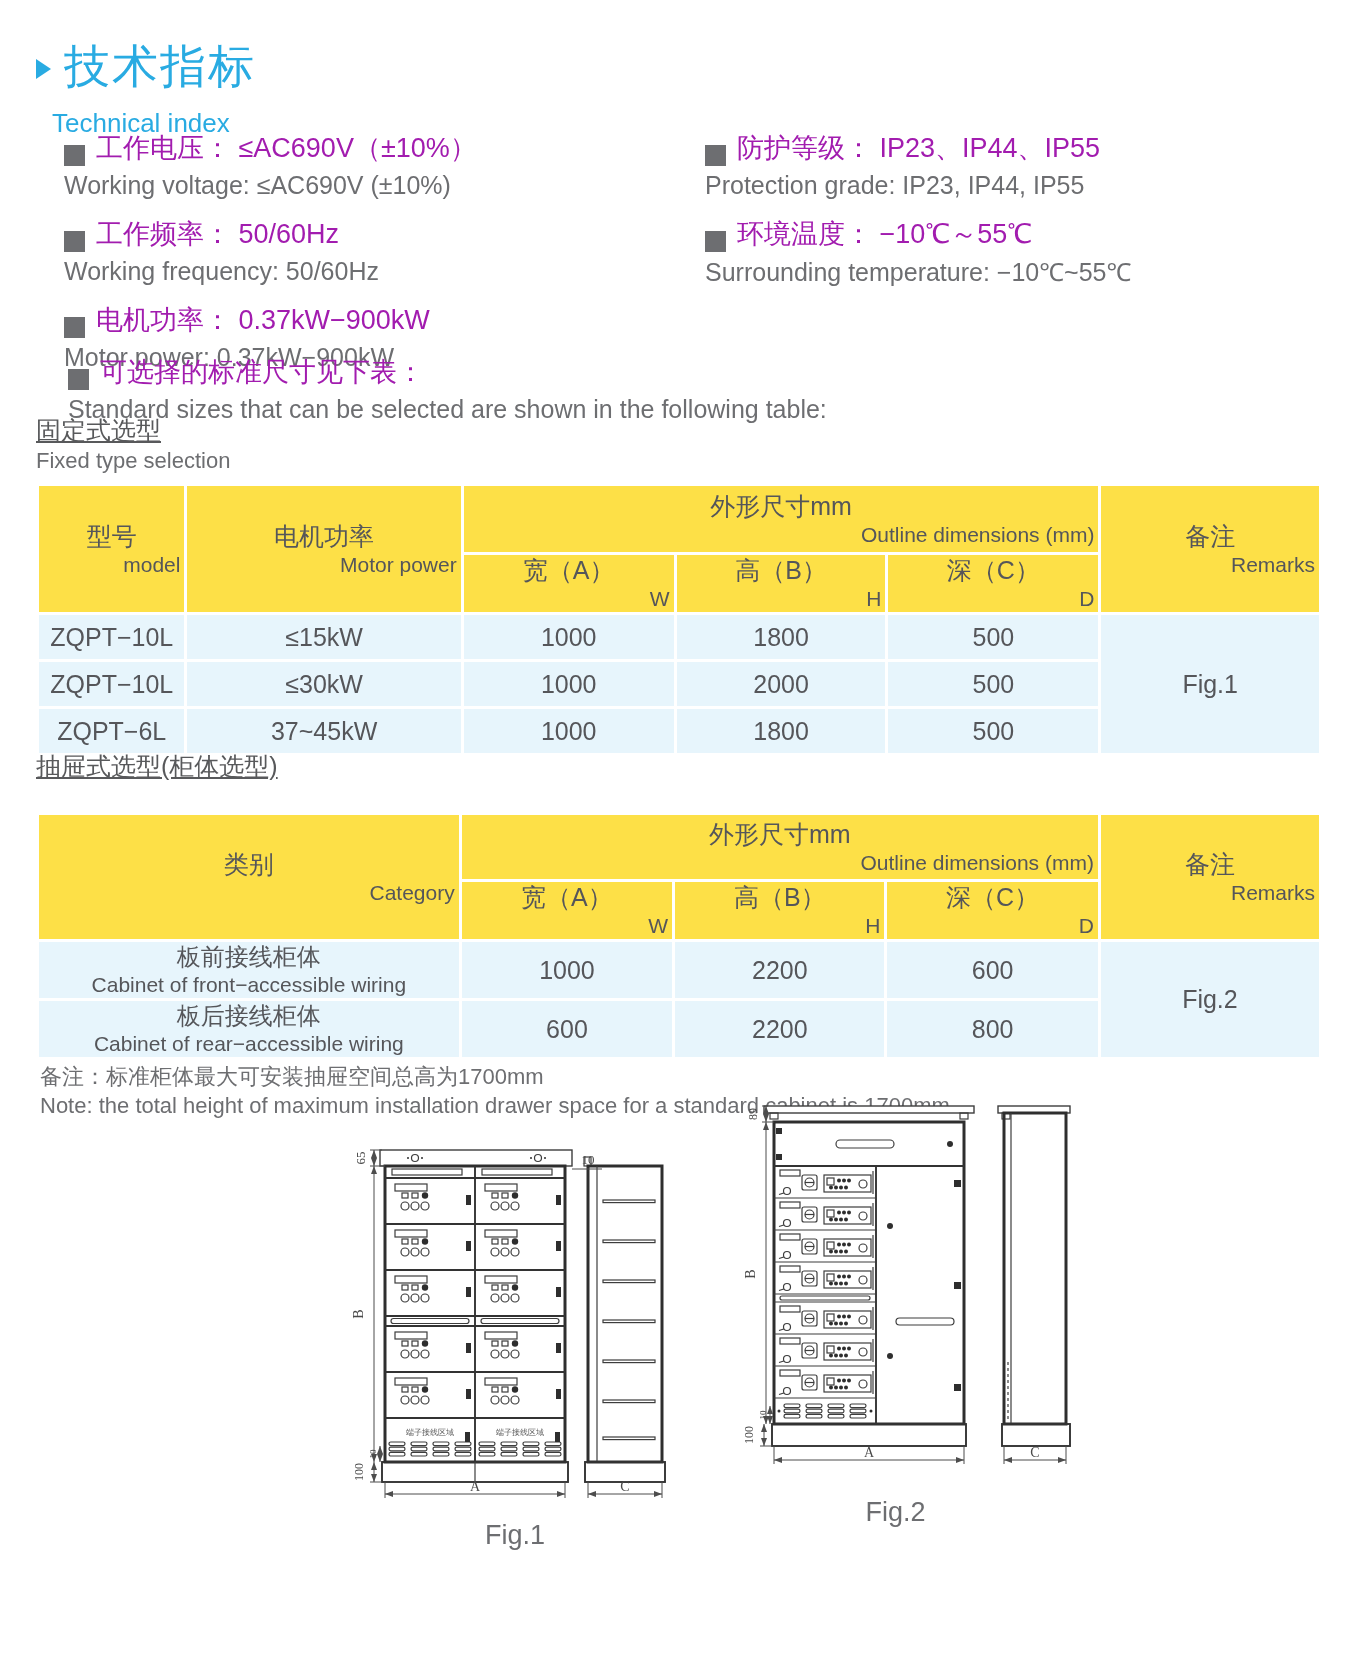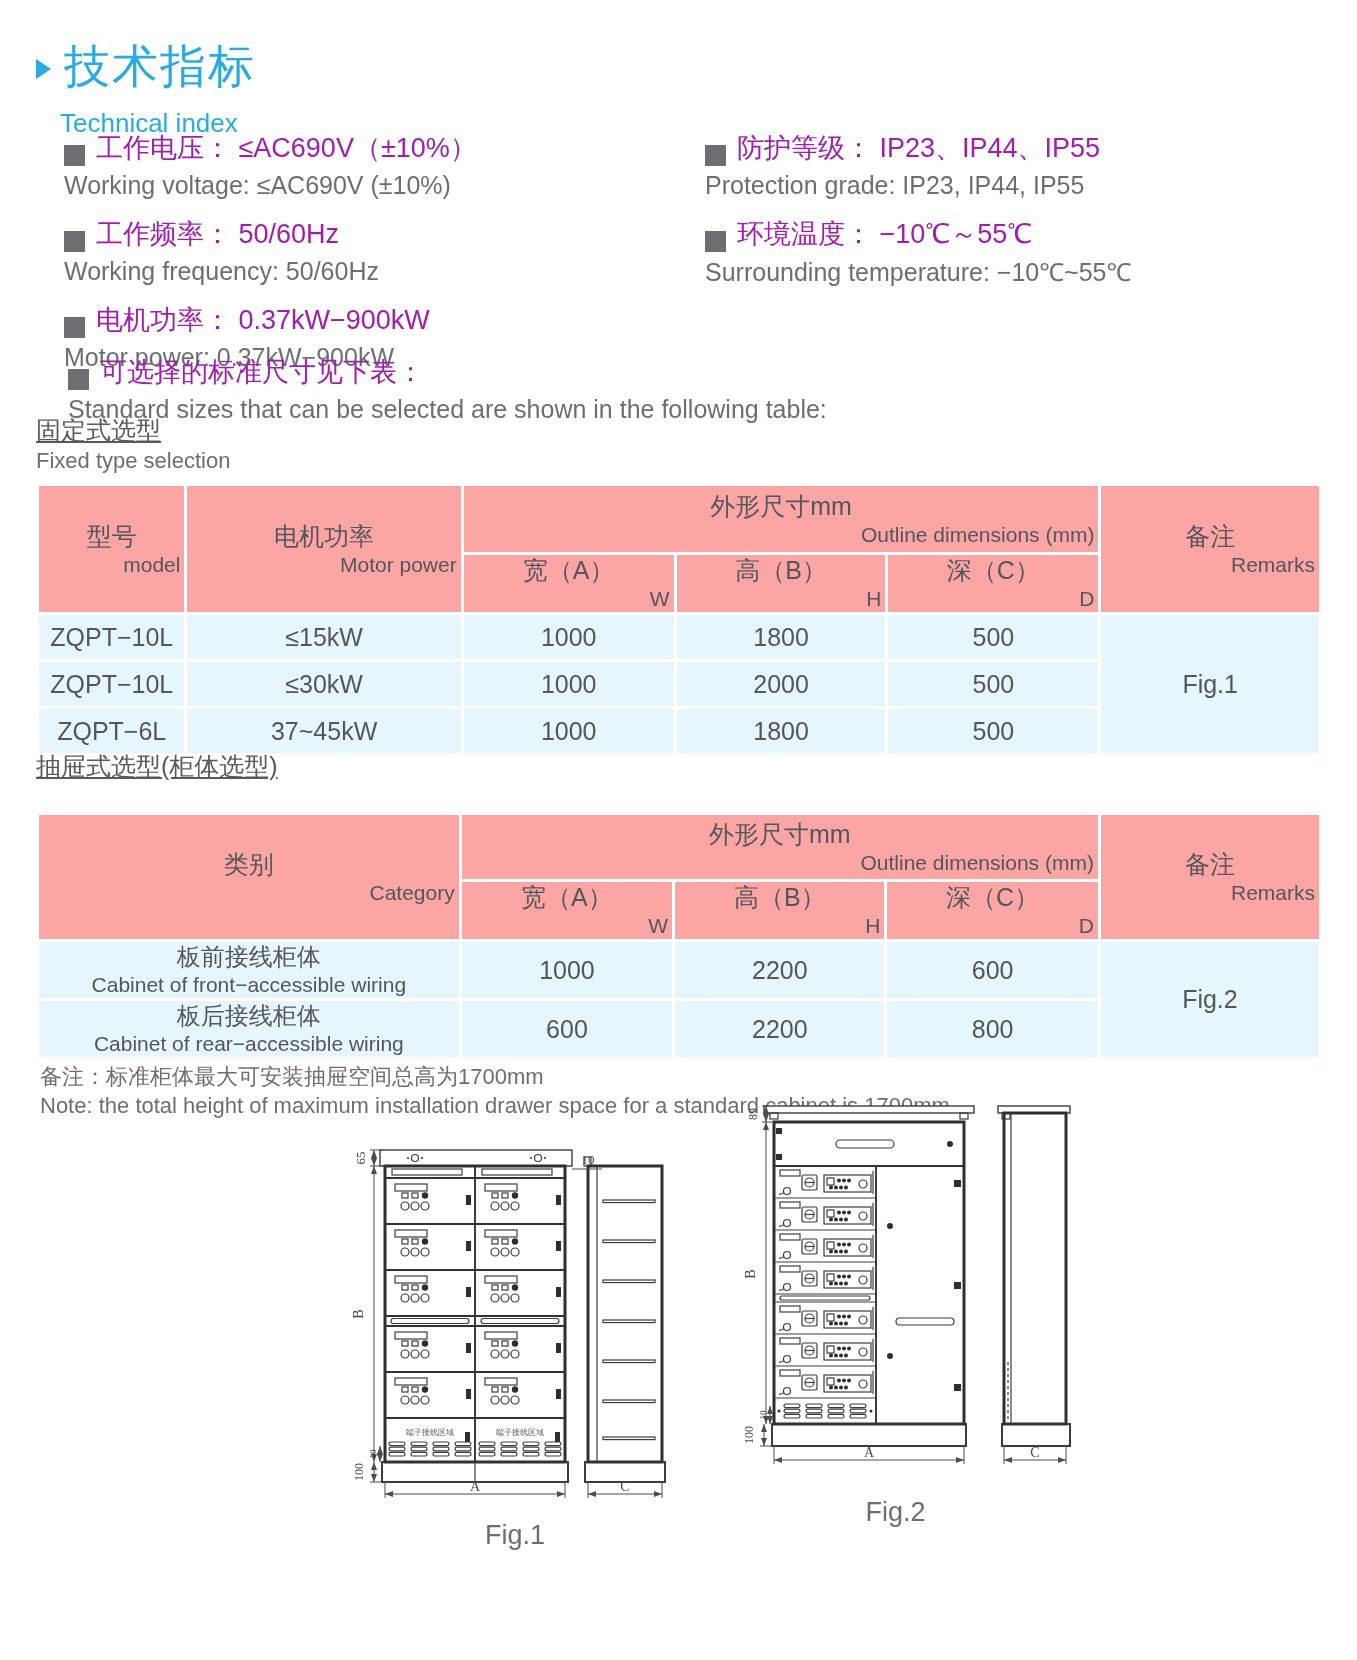--- a/index.html
+++ b/index.html
@@ -5,42 +5,42 @@
   html,body{margin:0;padding:0;background:#ffffff;}
   .page{position:relative;width:1357px;height:1660px;background:#ffffff;overflow:hidden;
         font-family:"Liberation Sans",sans-serif;color:#58595b;}
 
   
   .hdr{position:absolute;left:36px;top:36px;}
   .hdr-row{display:flex;align-items:center;}
   .arrow{width:0;height:0;border-left:15px solid #29abe2;border-top:10px solid transparent;
          border-bottom:10px solid transparent;margin-right:13px;margin-top:4px;}
   .title-zh{font-size:46px;color:#29abe2;letter-spacing:2px;}
-  .title-en{font-size:26px;color:#29abe2;margin-top:10px;margin-left:24px;}
+  .title-en{font-size:26px;color:#29abe2;margin-top:10px;margin-left:16px;}
 
   
   .specs-left{position:absolute;left:64px;top:128px;width:600px;}
   .specs-right{position:absolute;left:705px;top:128px;width:600px;}
   .spec-item{margin-bottom:10px;}
   .spec-zh{display:flex;align-items:flex-end;font-size:27px;color:#a21caf;height:38px;}
   .sq{width:21px;height:21px;background:#6d6e71;margin-right:11px;flex:0 0 auto;}
   .spec-en{font-size:25px;color:#6d6e71;height:38px;display:flex;align-items:center;}
   .spec-intro{position:absolute;left:68px;top:352px;width:900px;}
 
   
   .tbl-cap{position:absolute;left:36px;}
   .cap-zh{font-size:25px;color:#58595b;line-height:32px;text-decoration:underline;}
   .cap-en{font-size:22px;color:#6d6e71;line-height:30px;}
   .note{position:absolute;left:40px;top:1062px;}
   .note div{font-size:22px;color:#6d6e71;line-height:29px;}
 
   
   table.spec{position:absolute;left:36px;width:1286px;border-collapse:separate;border-spacing:3px;table-layout:fixed;}
   table.spec th,table.spec td{text-align:center;vertical-align:middle;font-weight:normal;padding:0 4px;}
-  .h{background:#fca5a5;color:#55565a;}
+  .h{background:#fde047;color:#55565a;}
   .c{background:#e7f5fc;color:#55565a;}
   .zh{font-size:25px;line-height:31px;display:block;}
   .en{font-size:21px;line-height:26px;display:block;text-align:right;}
   .zh2{font-size:24px;line-height:30px;display:block;}
   .en2{font-size:21px;line-height:26px;display:block;}
   td.val{font-size:25px;}
   #t1{top:483px;}  #t2{top:812px;}
   #t1 .hr1 th{height:66px;} #t1 .hr2 th{height:54px;} #t1 .dr td{height:44px;}
   #t2 .hr1 th{height:64px;} #t2 .hr2 th{height:56px;} #t2 .dr td{height:51px;}
 

